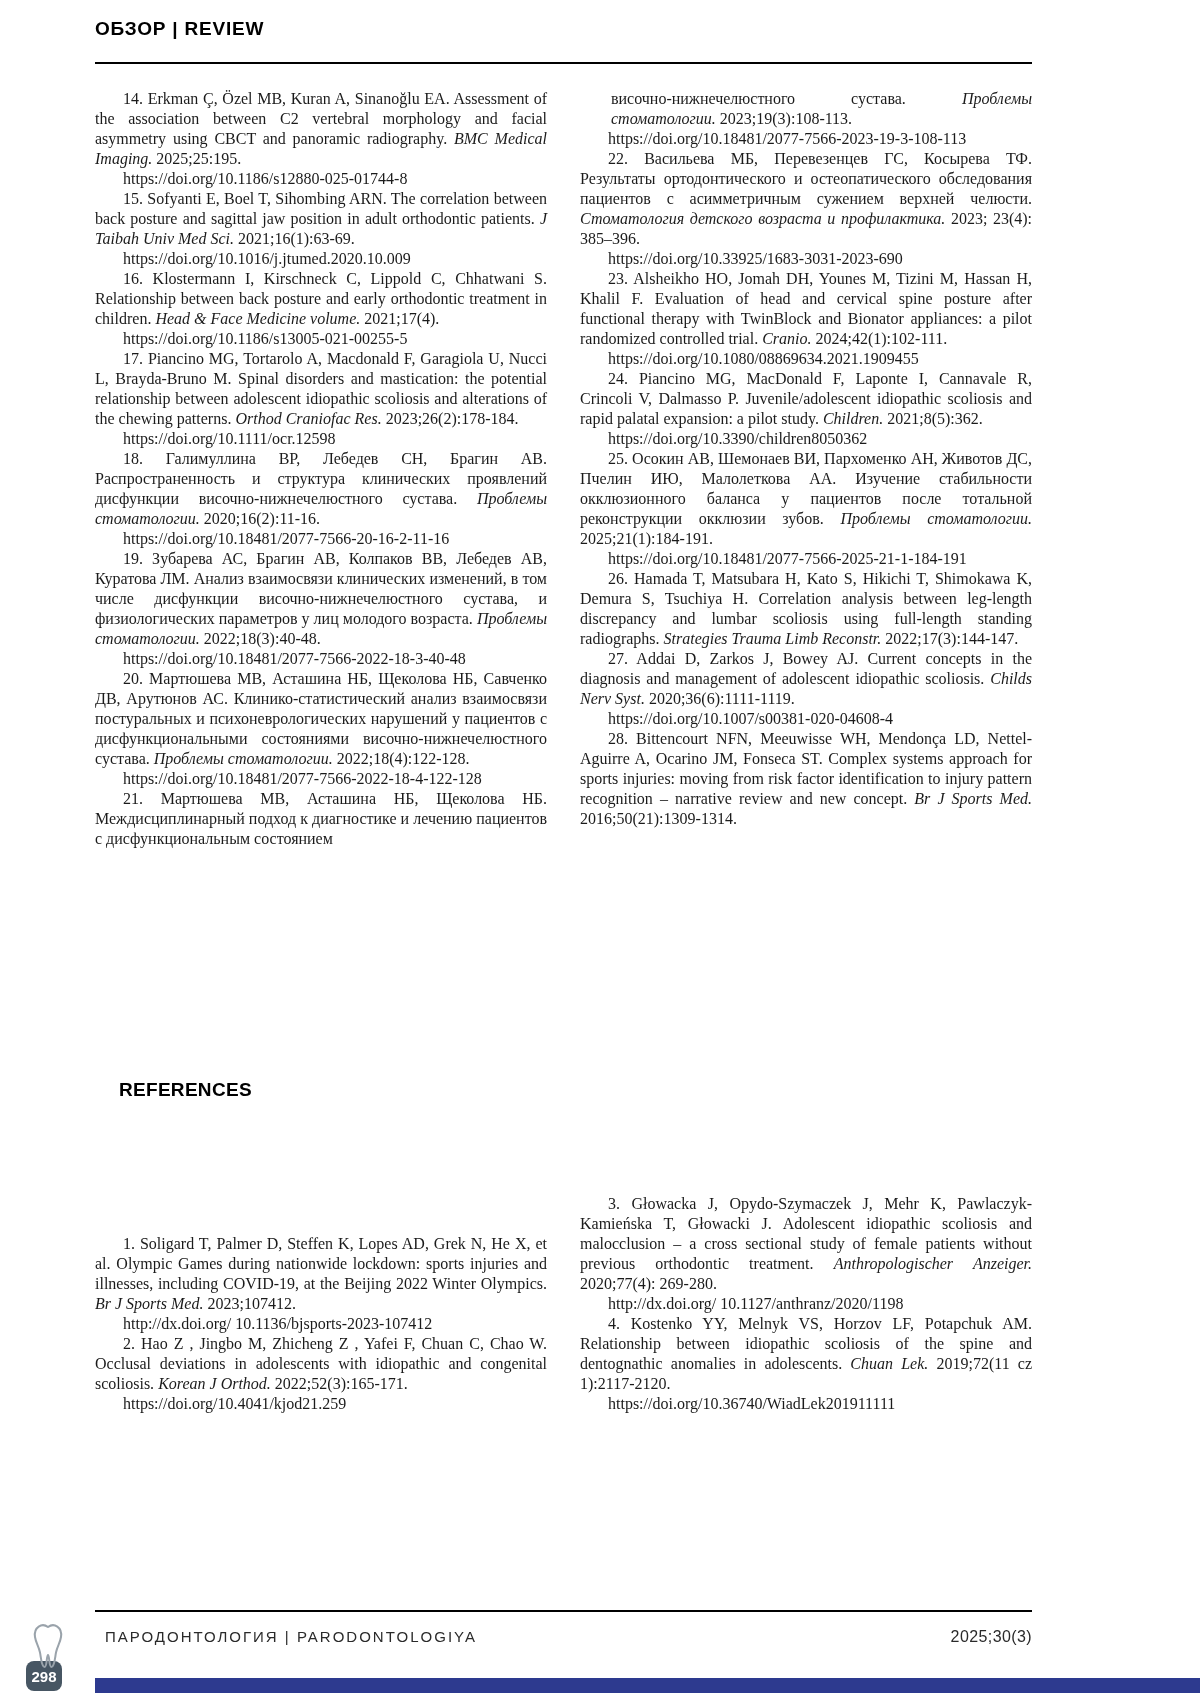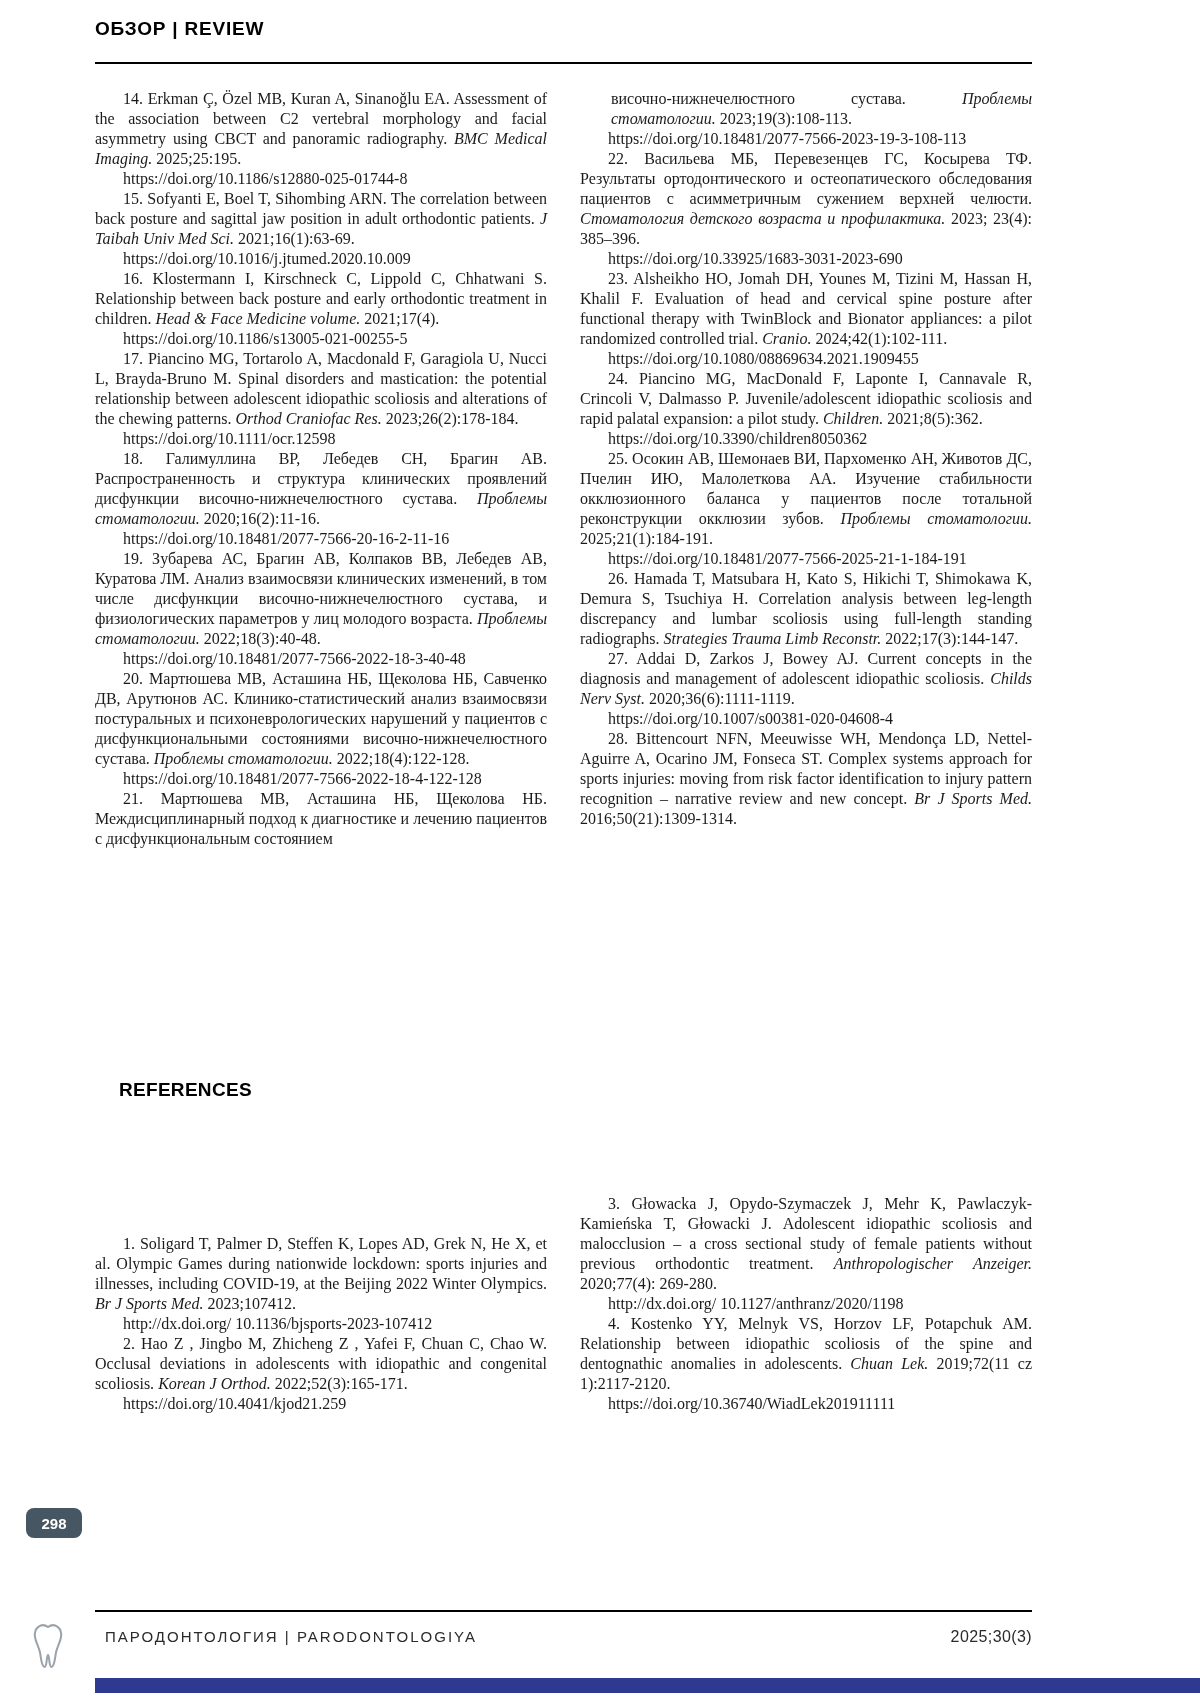--- a/index.html
+++ b/index.html
@@ -50,22 +50,22 @@
   }
   .footer-row {
     position: absolute; left: 95px; top: 1628px; width: 937px;
     display: flex; justify-content: space-between; align-items: flex-start;
     font-family: "Liberation Sans", sans-serif;
     font-size: 15px; color: #2a2a2a;
   }
   .journal-name { letter-spacing: 2px; padding-left: 10px; }
   .issue { letter-spacing: 0.4px; font-size: 16px; margin-left: 28px; }
   .page-badge {
-    position: absolute; left: 26px; top: 1508px;
-    width: 56px; height: 30px;
+    position: absolute; left: 26px; top: 1661px;
+    width: 36px; height: 30px;
     background: var(--badge_bg, #475663);
     color: #fff;
     font-family: "Liberation Sans", sans-serif;
     font-weight: bold; font-size: 15px;
     border-radius: 8px;
     display: flex; align-items: center; justify-content: center;
   }
   .tooth { position: absolute; left: 28px; top: 1620px; }
   .bottom-bar {
     position: absolute; left: 95px; right: 0; top: 1678px; height: 15px;

